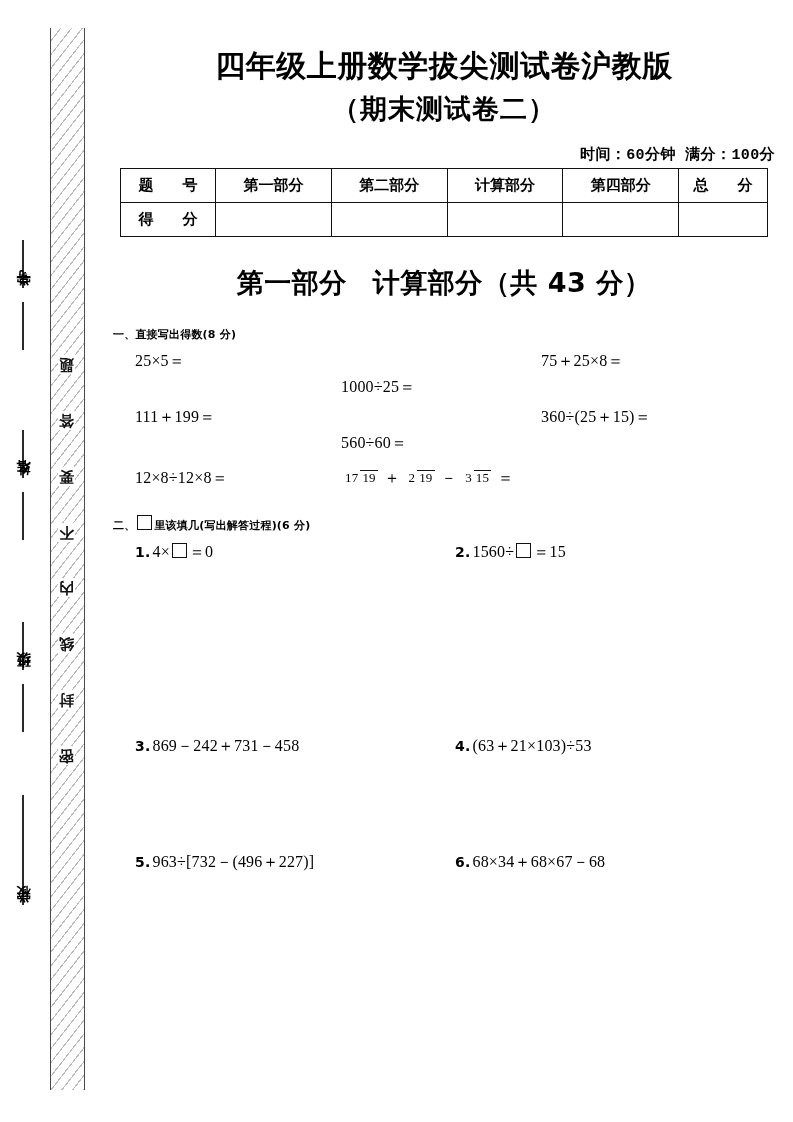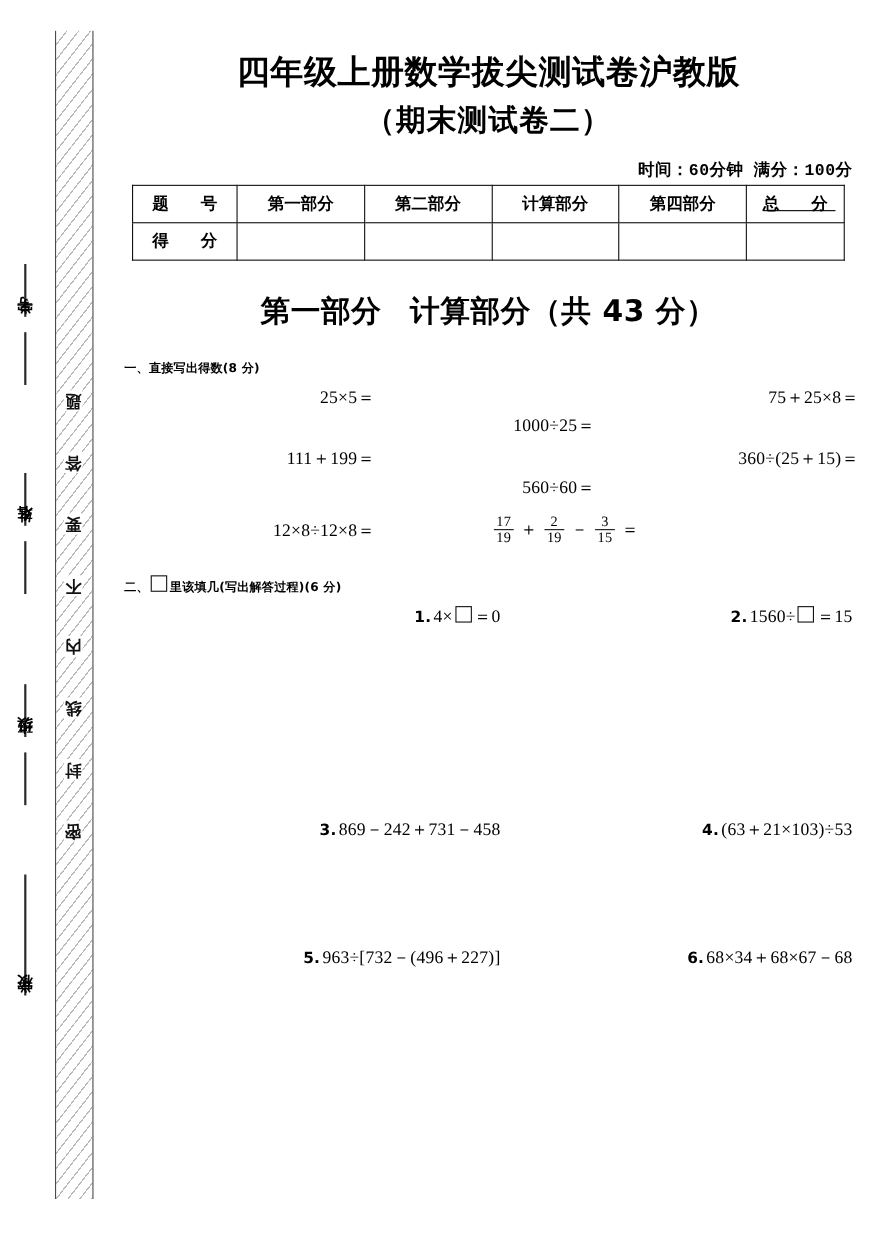--- a/index.html
+++ b/index.html
@@ -134,21 +134,21 @@
     border: 1.3px solid #111;
     height: 31px;
     text-align: center;
     vertical-align: middle;
     font-family: "DejaVu Sans", sans-serif;
     font-size: 15px;
     font-weight: 700;
   }
   td.head-cell { letter-spacing: 0; }
   td.label-cell { letter-spacing: 7px; text-indent: 7px; width: 92px; }
-  td.total-cell { width: 86px; letter-spacing: 7px; text-indent: 7px; text-decoration: underline; }
+  td.total-cell { width: 86px; letter-spacing: 7px; text-indent: 7px; }
 
   
   .part-heading {
     text-align: center;
     font-family: "DejaVu Sans", sans-serif;
     font-weight: 700;
     font-size: 27px;
     margin-top: 28px;
     letter-spacing: 0.5px;
   }
@@ -167,21 +167,20 @@
   .qrow {
     display: flex;
     margin: 9px 0 0 40px;
     font-family: "Liberation Serif", serif;
     font-size: 16px;
     align-items: flex-start;
   }
   .qrow.tall { margin-top: 14px; align-items: center; }
   .qcell {
     flex: 0 0 auto;
-    text-align: right;
   }
   .w-a { width: 206px; }
   .w-b { width: 200px; margin-top: 26px; }
   .w-c { width: 240px; }
   .w-half { width: 320px; }
 
   .qnum {
     font-weight: 700;
     font-family: "DejaVu Sans", sans-serif;
     font-size: 14px;
@@ -194,21 +193,21 @@
     width: 13px;
     height: 13px;
     border: 1.4px solid #111;
     vertical-align: -1px;
     margin: 0 2px;
   }
 
   
   .frac {
     display: inline-flex;
-    flex-direction: column;
+    flex-direction: row;
     align-items: center;
     vertical-align: middle;
     font-size: 13px;
     line-height: 1.08;
     margin: 0 2px;
     position: relative;
     top: -1px;
   }
   .frac .num { padding: 0 2px; }
   .frac .den { padding: 0 2px; border-top: 1.3px solid #111; }

